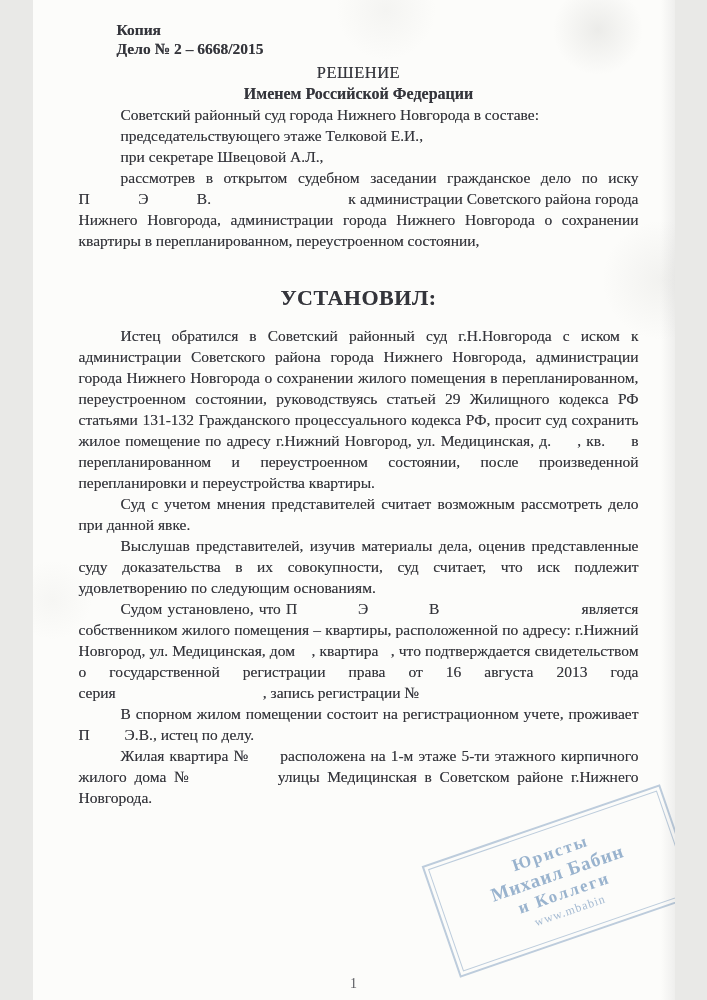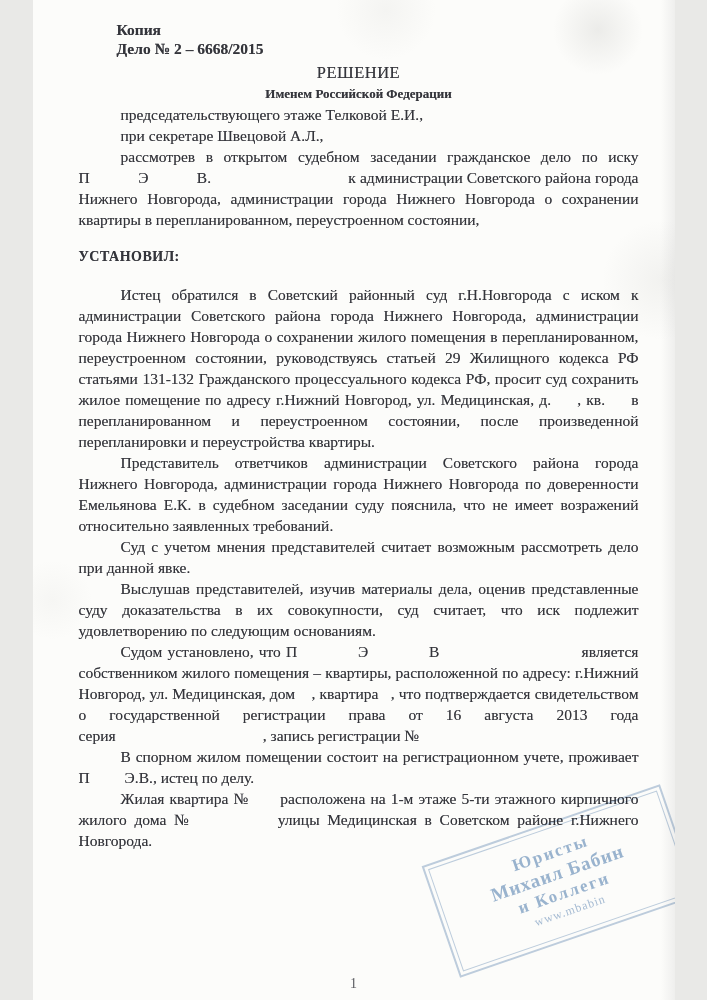--- a/index.html
+++ b/index.html
@@ -18,24 +18,24 @@
       radial-gradient(circle at 3% 60%, rgba(150,150,145,.06), transparent 40px),
       linear-gradient(to left, rgba(120,120,125,.10), transparent 14px);
   }
   .content{
     position:relative;padding:20px 36px 0 46px;
     font-size:15.5px;line-height:21px;
     text-shadow:0 0 .6px rgba(52,53,60,.55);
   }
   .hdr{margin-left:38px;font-weight:bold;line-height:19px;}
   .title{text-align:center;font-weight:normal;font-size:16.5px;margin-top:4px;letter-spacing:.5px;}
-  .subtitle{text-align:center;font-weight:bold;font-size:13px;}
+  .subtitle{text-align:center;font-weight:bold;font-size:16px;}
   .cityrow{display:flex;justify-content:space-between;margin:17px 4px 24px 38px;}
   .para{margin:0;text-indent:42px;text-align:justify;}
-  .section{font-weight:bold;font-size:14px;letter-spacing:.5px;margin:16px 0 17px 0;}
+  .section{text-align:center;font-weight:bold;font-size:22px;letter-spacing:.5px;margin:36px 0 17px 0;}
   .pagenum{position:absolute;bottom:8px;left:0;right:0;text-align:center;color:#5a5b60;font-size:14px;}
   .stamp{
     position:absolute;left:401px;top:822px;width:252px;height:118px;
     transform:rotate(-19deg);
     border:2px solid rgba(128,160,196,.50);
     padding:3px;box-sizing:border-box;
     mix-blend-mode:multiply;pointer-events:none;
   }
   .stamp-inner{
     border:1.5px solid rgba(128,160,196,.50);
@@ -57,28 +57,28 @@
 
     <div class="hdr">
       <div>Копия</div>
       <div>Дело № 2 – 6668/2015</div>
     </div>
 
     <div class="title">РЕШЕНИЕ</div>
     <div class="subtitle">Именем Российской Федерации</div>
 
 
+    <p class="para">Советский районный суд города  Нижнего  Новгорода в составе:</p>
     <p class="para">председательствующего этаже Телковой Е.И.,</p>
     <p class="para">при секретаре Швецовой А.Л.,</p>
     <p class="para">рассмотрев в открытом судебном заседании гражданское дело по иску П&nbsp;&nbsp;&nbsp;&nbsp;&nbsp;&nbsp;&nbsp;&nbsp;&nbsp;&nbsp;&nbsp;&nbsp;Э&nbsp;&nbsp;&nbsp;&nbsp;&nbsp;&nbsp;&nbsp;&nbsp;&nbsp;&nbsp;&nbsp;&nbsp;В.&nbsp;&nbsp;&nbsp;&nbsp;&nbsp;&nbsp;&nbsp;&nbsp;&nbsp;&nbsp;&nbsp;&nbsp;&nbsp;&nbsp;&nbsp;&nbsp;&nbsp;&nbsp;&nbsp;&nbsp;&nbsp;&nbsp;&nbsp;&nbsp;&nbsp;&nbsp;&nbsp;&nbsp;&nbsp;&nbsp;&nbsp;&nbsp;&nbsp;&nbsp;к администрации Советского района города Нижнего Новгорода, администрации города Нижнего Новгорода  о сохранении квартиры в  перепланированном, переустроенном состоянии,</p>
 
     <div class="section">УСТАНОВИЛ:</div>
 
     <p class="para">Истец обратился в Советский районный суд г.Н.Новгорода с иском к администрации Советского района города Нижнего Новгорода, администрации города Нижнего Новгорода о сохранении жилого помещения в перепланированном, переустроенном состоянии, руководствуясь статьей 29 Жилищного кодекса РФ статьями 131-132 Гражданского процессуального кодекса РФ, просит суд сохранить жилое помещение по адресу г.Нижний Новгород, ул. Медицинская, д.&nbsp;&nbsp;&nbsp;&nbsp;&nbsp;, кв.&nbsp;&nbsp;&nbsp;&nbsp; в перепланированном и переустроенном состоянии, после произведенной перепланировки и переустройства квартиры.</p>
-    <p class="para">Представитель ответчиков администрации Советского района города Нижнего Новгорода, администрации города Нижнего Новгорода по доверенности Емельянова Е.К.  в  судебном заседании суду пояснила, что не имеет возражений относительно заявленных требований.</p>
     <p class="para">Суд с учетом мнения представителей считает возможным рассмотреть дело при данной явке.</p>
     <p class="para">Выслушав  представителей, изучив материалы дела, оценив представленные суду доказательства в их совокупности, суд считает, что иск подлежит удовлетворению по следующим основаниям.</p>
     <p class="para">Судом установлено, что П&nbsp;&nbsp;&nbsp;&nbsp;&nbsp;&nbsp;&nbsp;&nbsp;&nbsp;&nbsp;&nbsp;&nbsp;Э&nbsp;&nbsp;&nbsp;&nbsp;&nbsp;&nbsp;&nbsp;&nbsp;&nbsp;&nbsp;&nbsp;&nbsp;В&nbsp;&nbsp;&nbsp;&nbsp;&nbsp;&nbsp;&nbsp;&nbsp;&nbsp;&nbsp;&nbsp;&nbsp;&nbsp;&nbsp;&nbsp;&nbsp;&nbsp;&nbsp;&nbsp;&nbsp;&nbsp;&nbsp;&nbsp;&nbsp;&nbsp;&nbsp;&nbsp;&nbsp;является собственником жилого помещения – квартиры, расположенной по адресу: г.Нижний Новгород, ул. Медицинская, дом&nbsp;&nbsp;&nbsp;&nbsp;, квартира&nbsp;&nbsp;&nbsp;, что подтверждается свидетельством о государственной регистрации права от 16 августа 2013 года серия&nbsp;&nbsp;&nbsp;&nbsp;&nbsp;&nbsp;&nbsp;&nbsp;&nbsp;&nbsp;&nbsp;&nbsp;&nbsp;&nbsp;&nbsp;&nbsp;&nbsp;&nbsp;&nbsp;&nbsp;&nbsp;&nbsp;&nbsp;&nbsp;&nbsp;&nbsp;&nbsp;&nbsp;&nbsp;&nbsp;&nbsp;&nbsp;&nbsp;&nbsp;&nbsp;&nbsp;&nbsp;&nbsp;, запись регистрации №</p>
     <p class="para">В спорном жилом помещении состоит на регистрационном учете, проживает П&nbsp;&nbsp;&nbsp;&nbsp;&nbsp;&nbsp;&nbsp;&nbsp;&nbsp;Э.В., истец по делу.</p>
     <p class="para">Жилая квартира №&nbsp;&nbsp;&nbsp;&nbsp;&nbsp; расположена на 1-м этаже 5-ти этажного кирпичного жилого дома №&nbsp;&nbsp;&nbsp;&nbsp;&nbsp;&nbsp;&nbsp;&nbsp;&nbsp;&nbsp; улицы Медицинская в Советском районе г.Нижнего Новгорода.</p>
   </div>
 
   <div class="stamp">
     <div class="stamp-inner">
       <div class="s1">Юристы</div>

